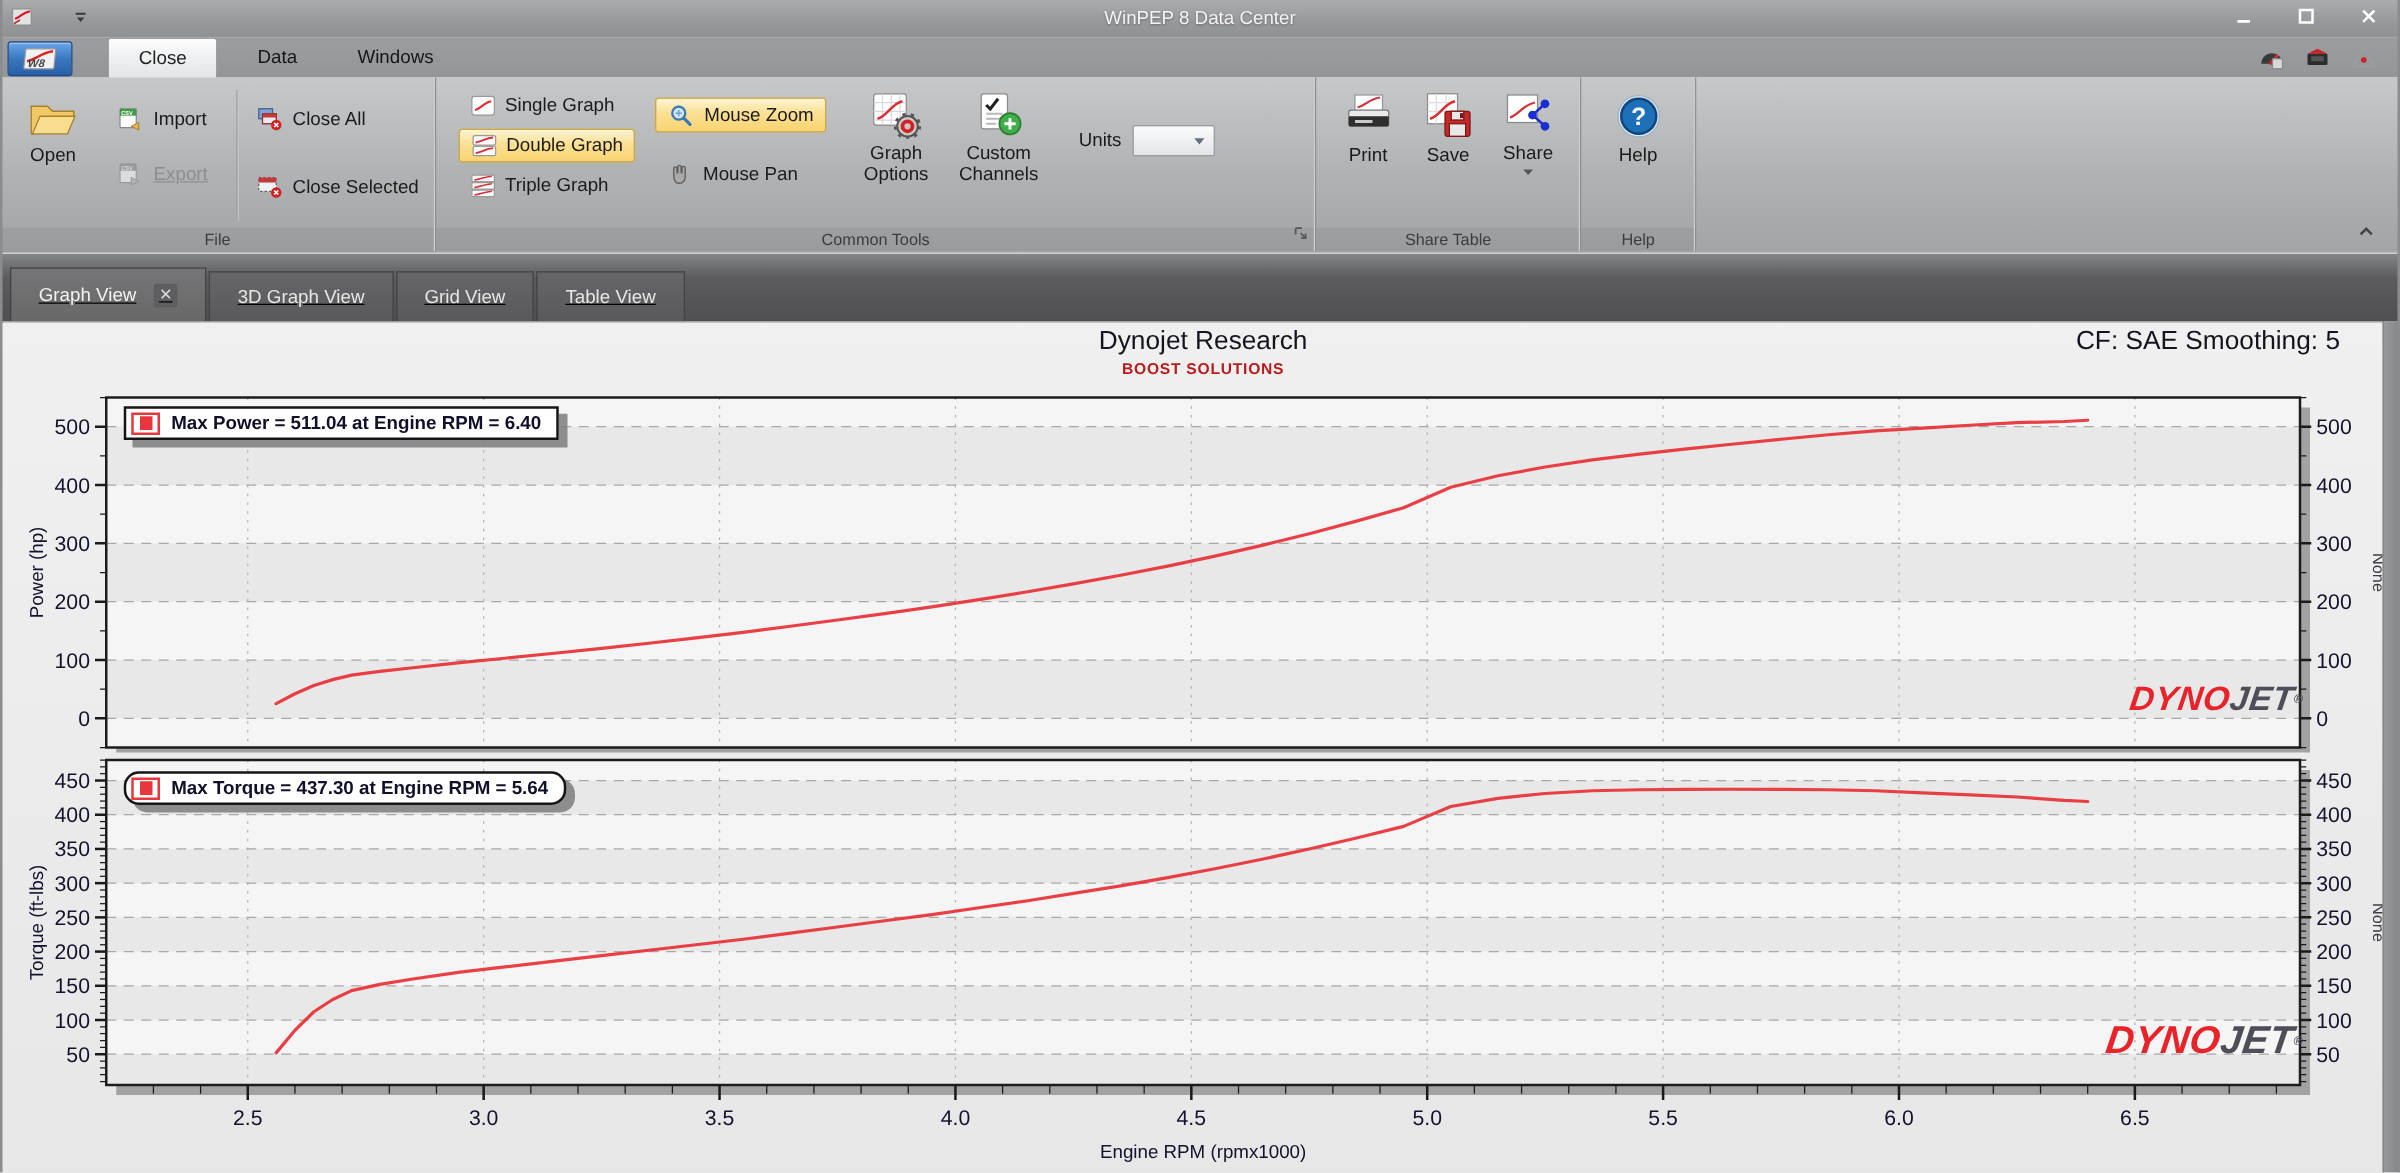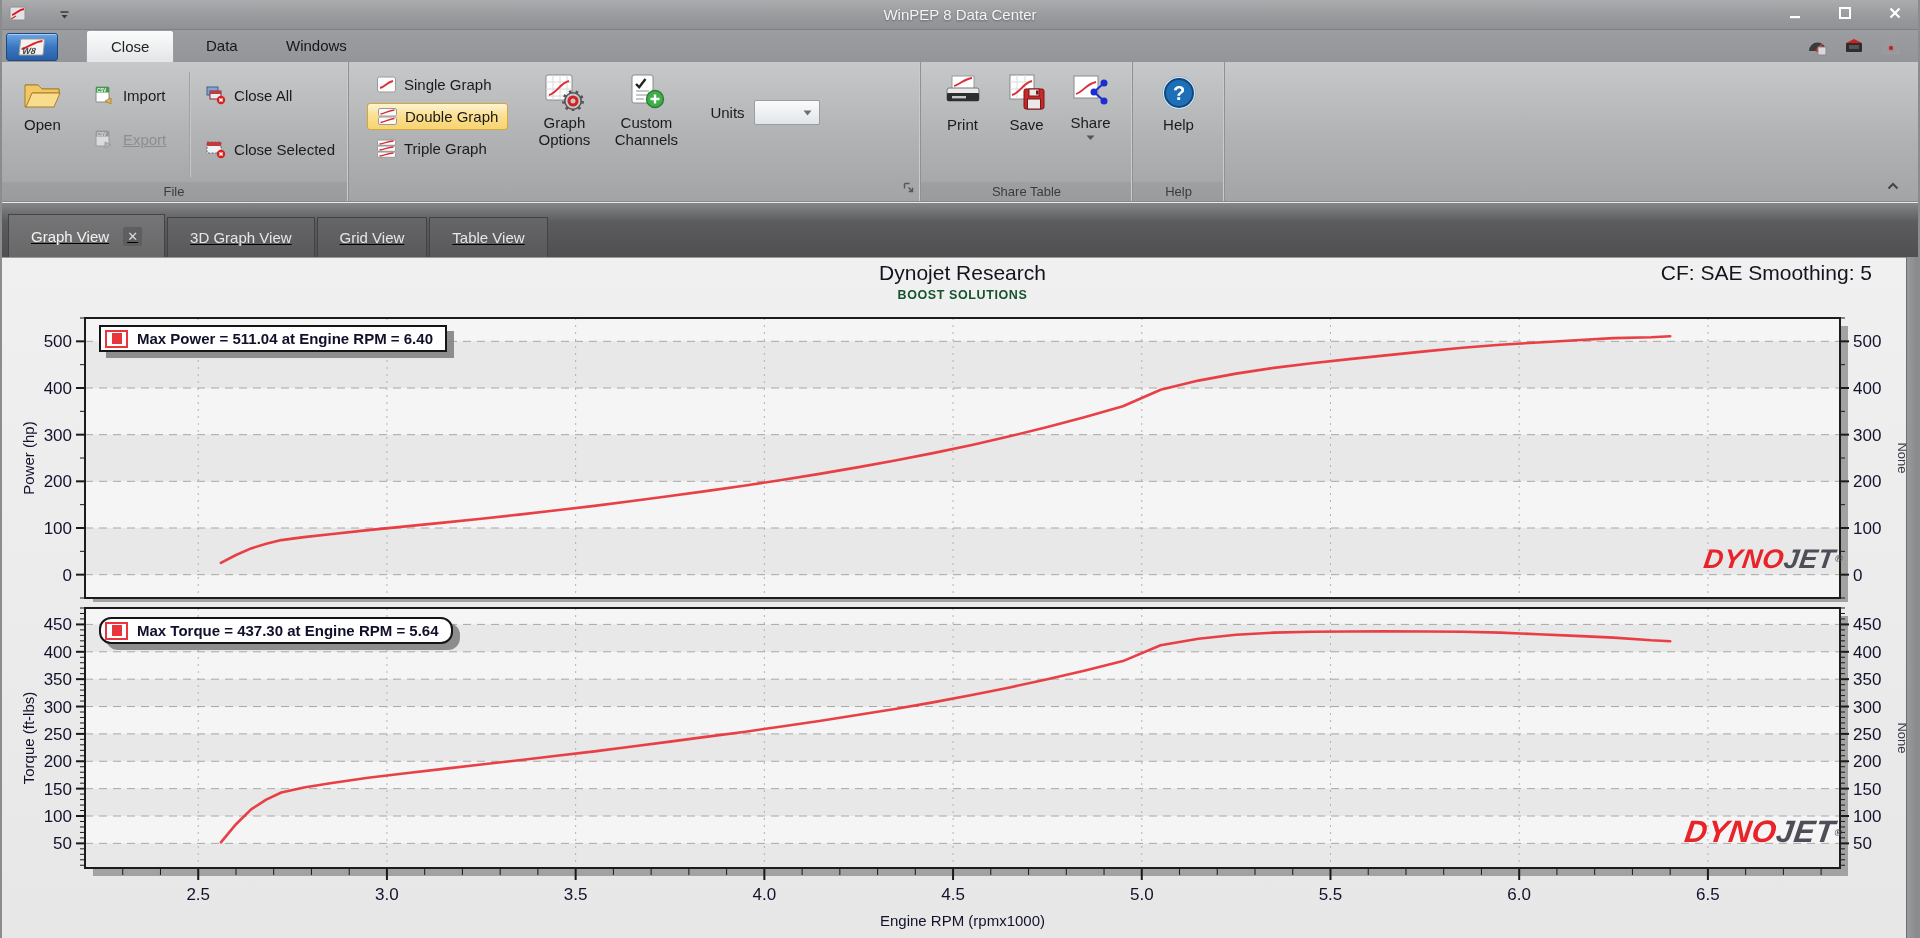--- a/index.html
+++ b/index.html
@@ -61,21 +61,21 @@
   .dtab-close{display:inline-flex;width:19px;height:19px;margin-left:14px;align-items:center;justify-content:center;
     background:#5e5e60;border-radius:2px;font-size:13px;color:#d9d9d9;}
   .tab-overflow{position:absolute;left:1878px;top:258px;}
 
   
   .content{position:absolute;left:0;top:257px;width:1920px;height:681px;
     background:linear-gradient(#f0f0f0,#e7e7e7);border-top:1px solid #9a9a9a;}
   .chart-title{position:absolute;left:85px;width:1755px;top:261px;text-align:center;
     font-size:21px;color:#14141e;}
   .chart-subtitle{position:absolute;left:85px;width:1755px;top:288px;text-align:center;
-    font-size:12.5px;font-weight:bold;letter-spacing:.6px;color:#14532d;}
+    font-size:12.5px;font-weight:bold;letter-spacing:.6px;color:#b91c1c;}
   .cf-info{position:absolute;right:48px;top:261px;font-size:21px;color:#14141e;}
 
   svg.chart{position:absolute;left:0;}
   #chart1{top:300px;}
   #chart2{top:602px;}
   .tick{font-family:"Liberation Sans","DejaVu Sans",sans-serif;font-size:17px;fill:#12122c;}
   .axis-title{font-family:"Liberation Sans","DejaVu Sans",sans-serif;font-size:15px;fill:#12122c;}
   .axis-title-r{font-family:"Liberation Sans","DejaVu Sans",sans-serif;font-size:13px;fill:#3c3c46;}
 
   .legend{position:absolute;left:99px;height:27px;display:flex;align-items:center;gap:9px;
@@ -219,21 +219,21 @@
               <circle cx="16" cy="15" r="4.2" fill="#d42222"></circle>
               <path d="M14.4 13.4l3.2 3.2M17.6 13.4l-3.2 3.2" stroke="#fff" stroke-width="1.4"></path>
             </svg>
           <span>Close Selected</span>
         </div>
       </div>
     </div>
     <div class="group-label">File</div>
   </div>
 
-  <div class="rgroup" style="width:572px">
+  <div class="rgroup" style="width:704px">
     <div class="gbody">
       <div class="col" style="margin-left:14px;margin-top:4px;gap:6px">
         <div class="btn-sm">
           <svg width="21" height="19" viewBox="0 0 21 19">
               <rect x="1.5" y="2" width="18" height="15" rx="2" fill="#fbfbfb" stroke="#9a9a9a"></rect>
               <path d="M4 13c5-1 7-6 13-7" stroke="#d83038" stroke-width="1.8" fill="none"></path>
             </svg>
           <span>Single Graph</span>
         </div>
         <div class="btn-sm hl">
@@ -250,20 +250,36 @@
               <rect x="1.5" y="1" width="18" height="5.3" rx="1.2" fill="#fbfbfb" stroke="#9a9a9a"></rect>
               <rect x="1.5" y="7" width="18" height="5.3" rx="1.2" fill="#fbfbfb" stroke="#9a9a9a"></rect>
               <rect x="1.5" y="13" width="18" height="5.3" rx="1.2" fill="#fbfbfb" stroke="#9a9a9a"></rect>
               <path d="M3.5 5c5-.6 8-2.6 14-3" stroke="#d83038" stroke-width="1.3" fill="none"></path>
               <path d="M3.5 11c5-.6 8-2.6 14-3" stroke="#d83038" stroke-width="1.3" fill="none"></path>
               <path d="M3.5 17c5-.6 8-2.6 14-3" stroke="#d83038" stroke-width="1.3" fill="none"></path>
             </svg>
           <span>Triple Graph</span>
         </div>
       </div>
+      <div class="col" style="margin-left:16px;margin-top:10px;gap:20px">
+        <div class="btn-sm hl">
+          <svg width="22" height="20" viewBox="0 0 22 20">
+              <circle cx="9" cy="8.5" r="5.2" fill="#cfe4f7" stroke="#3a77b5" stroke-width="1.8"></circle>
+              <path d="M13 12.5l5 5" stroke="#3a77b5" stroke-width="2.6" stroke-linecap="round"></path>
+              <path d="M6.5 8.5h5M9 6v5" stroke="#6fa0cc" stroke-width="1.2"></path>
+            </svg>
+          <span>Mouse Zoom</span>
+        </div>
+        <div class="btn-sm">
+          <svg width="22" height="20" viewBox="0 0 22 20">
+              <path d="M6 11V5.8a1.3 1.3 0 012.6 0V9h.7V4.6a1.3 1.3 0 012.6 0V9h.7V5.4a1.3 1.3 0 012.6 0V12c0 3.4-1.9 5.6-5 5.6S6 14.6 6 11z" fill="#a9a9a9" stroke="#5f5f5f" stroke-width="1.1"></path>
+            </svg>
+          <span>Mouse Pan</span>
+        </div>
+      </div>
       <div class="btn-big" style="margin-left:18px">
         <svg width="40" height="38" viewBox="0 0 40 38">
             <rect x="2" y="2" width="26" height="25" rx="2" fill="#fff" stroke="#8a8a8a"></rect>
             <path d="M2 9h26M2 16h26M2 23h26M9 2v25M16 2v25M23 2v25" stroke="#d8d8d8" stroke-width="1"></path>
             <path d="M5 22c8-2 11-12 20-14" stroke="#d83038" stroke-width="2" fill="none"></path>
             <circle cx="29" cy="28" r="8.2" fill="#c9c9c9" stroke="#555" stroke-width="1.6"></circle>
             <circle cx="29" cy="28" r="9.6" fill="none" stroke="#555" stroke-width="2.6" stroke-dasharray="2.6 4.2"></circle>
             <circle cx="29" cy="28" r="4" fill="none" stroke="#d42222" stroke-width="3"></circle>
           </svg>
         <span>Graph Options</span>
@@ -280,20 +296,21 @@
       </div>
       <div class="units-row" style="margin-left:26px">
         <span>Units</span>
         <div class="combo">
           <svg width="11" height="8" viewBox="0 0 11 8">
               <path d="M1.5 1.5h8L5.5 6.5z" fill="#66707a"></path>
             </svg>
         </div>
       </div>
     </div>
+    <div class="group-label">Common Tools</div>
     <span class="launcher">
       <svg width="13" height="13" viewBox="0 0 13 13">
           <path d="M2.5 2.5h5M2.5 2.5v5" stroke="#55585b" stroke-width="1.4" fill="none"></path>
           <path d="M6.5 6.5l4 4M10.5 6.8v3.7H6.8" stroke="#55585b" stroke-width="1.4" fill="none"></path>
         </svg>
     </span>
   </div>
 
   <div class="rgroup" style="width:212px">
     <div class="gbody" style="justify-content:center">

